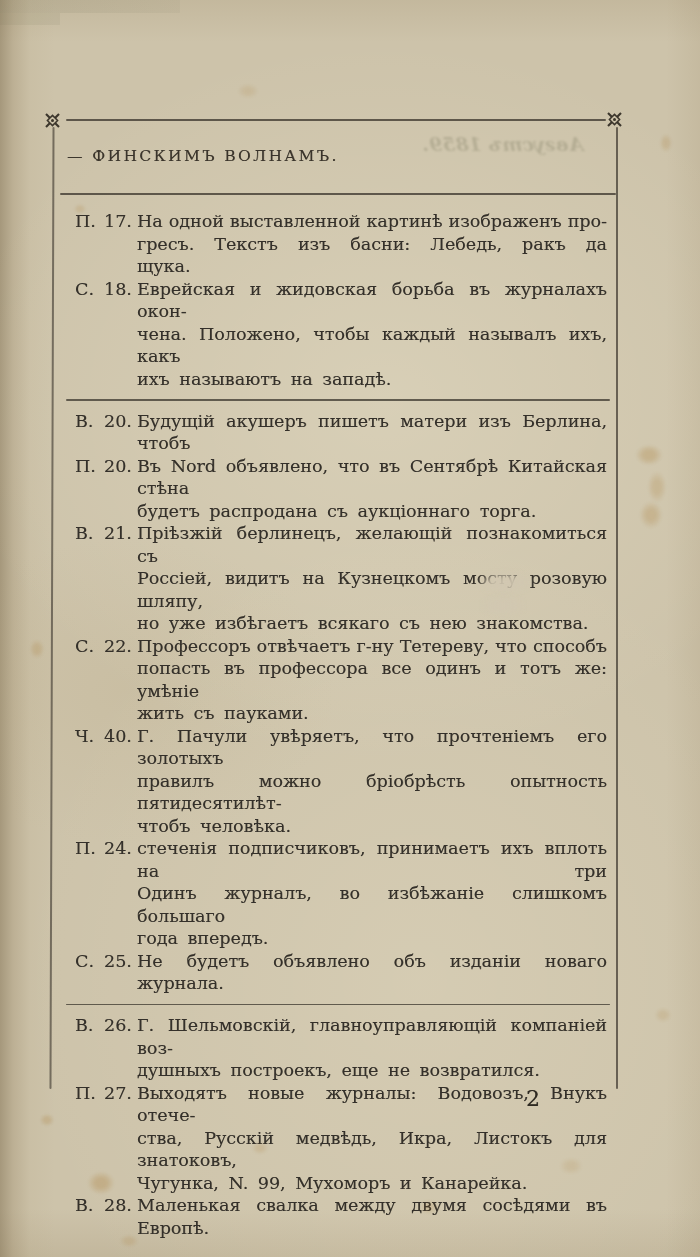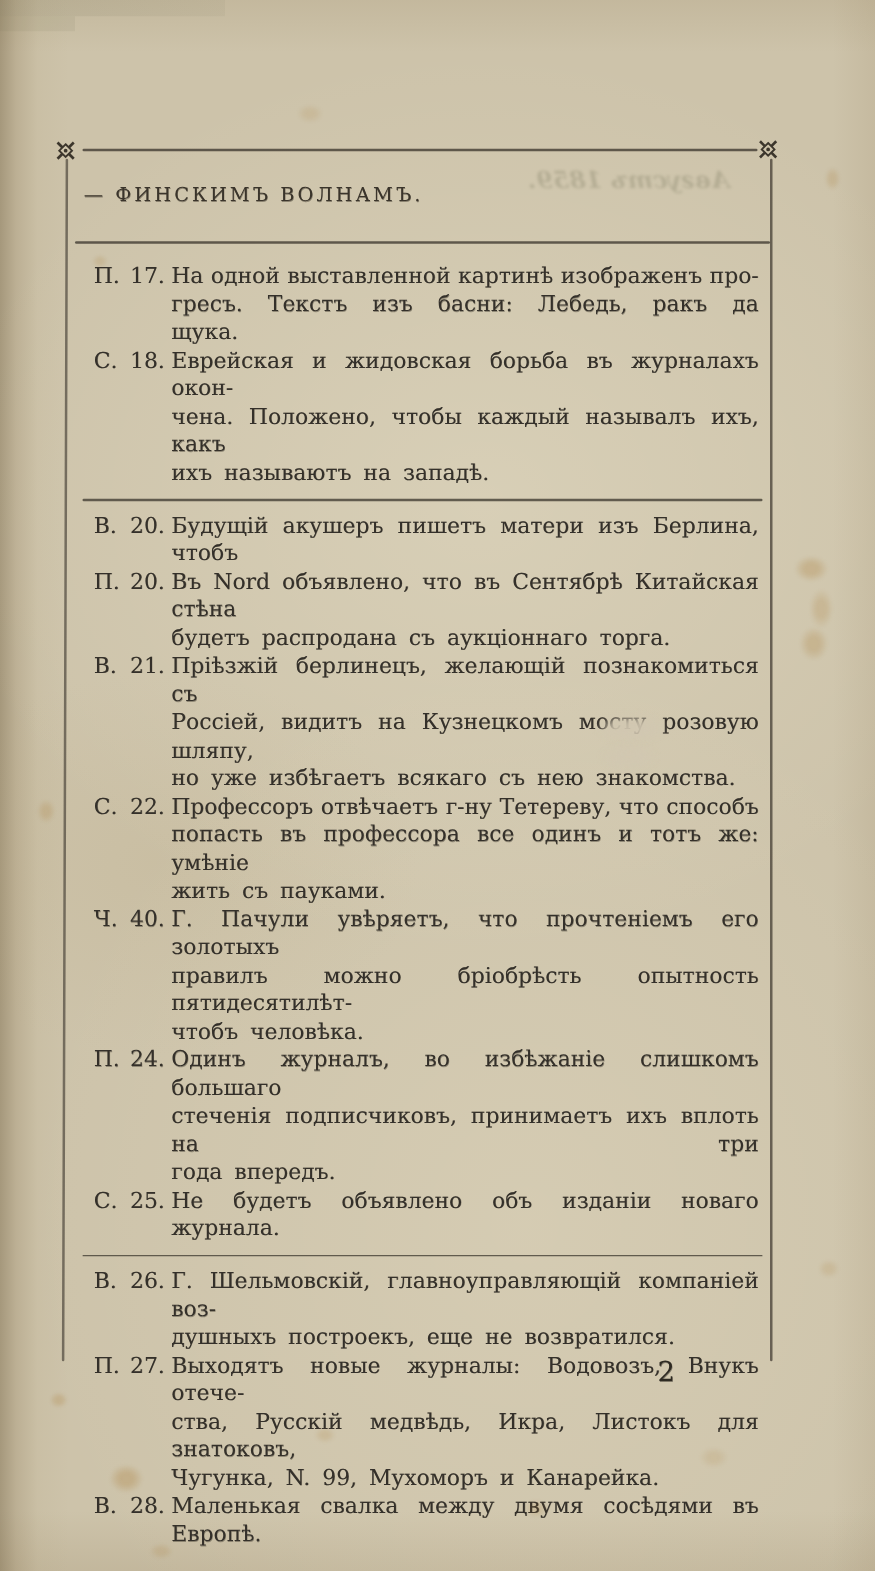--- a/index.html
+++ b/index.html
@@ -151,22 +151,22 @@
         <div class="txt">
           <div class="ln">Г. Пачули увѣряетъ, что прочтеніемъ его золотыхъ</div>
           <div class="ln">правилъ можно бріобрѣсть опытность пятидесятилѣт-</div>
           <div class="ln ln-last">чтобъ человѣка.</div>
         </div>
       </div>
       <div class="entry">
         <span class="day">П.</span>
         <span class="num">24.</span>
         <div class="txt">
+          <div class="ln">стеченія подписчиковъ, принимаетъ ихъ вплоть на три</div>
           <div class="ln">Одинъ журналъ, во избѣжаніе слишкомъ большаго</div>
-          <div class="ln">стеченія подписчиковъ, принимаетъ ихъ вплоть на три</div>
           <div class="ln ln-last">года впередъ.</div>
         </div>
       </div>
       <div class="entry">
         <span class="day">С.</span>
         <span class="num">25.</span>
         <div class="txt">
           <div class="ln ln-last">Не будетъ объявлено объ изданіи новаго журнала.</div>
         </div>
       </div>

